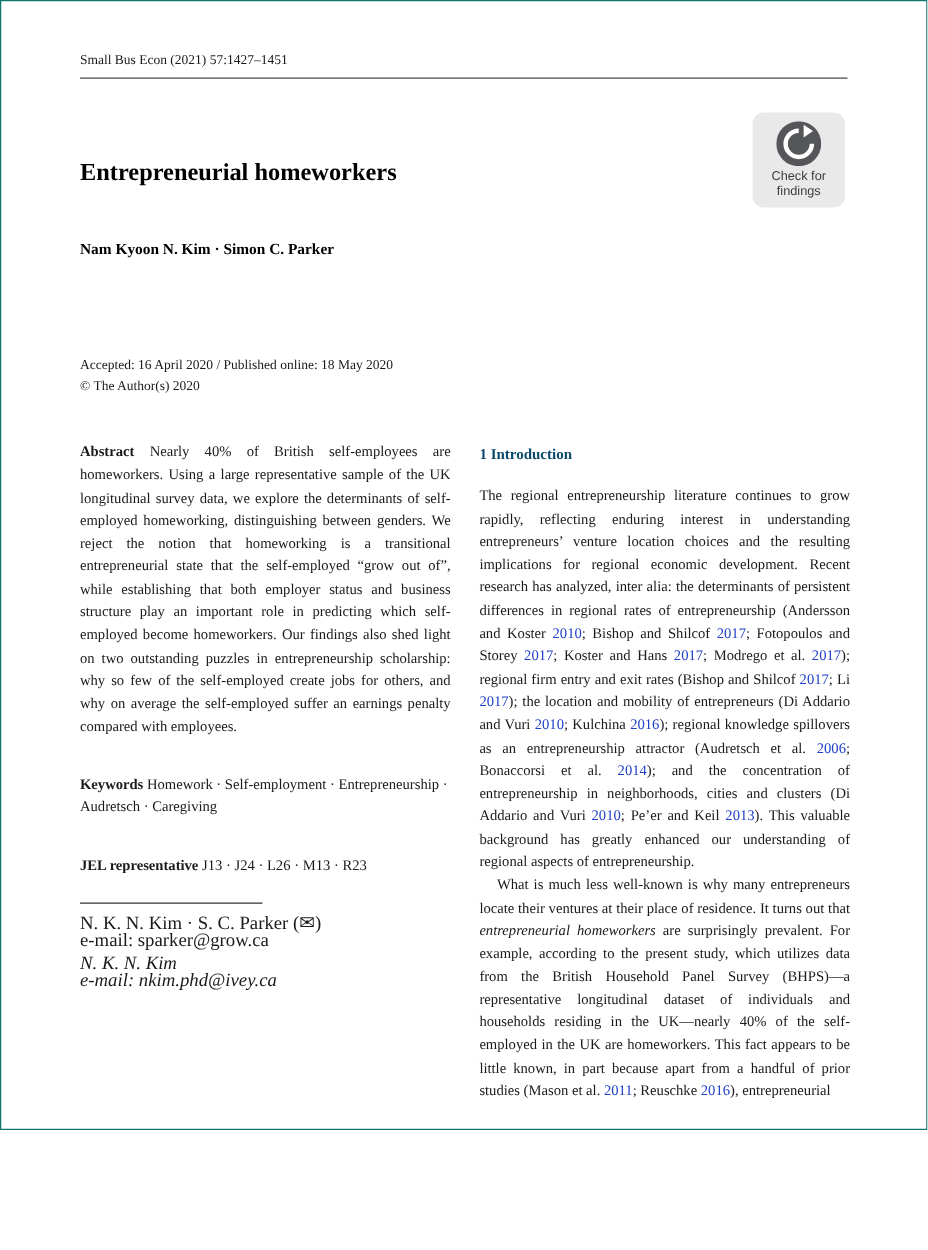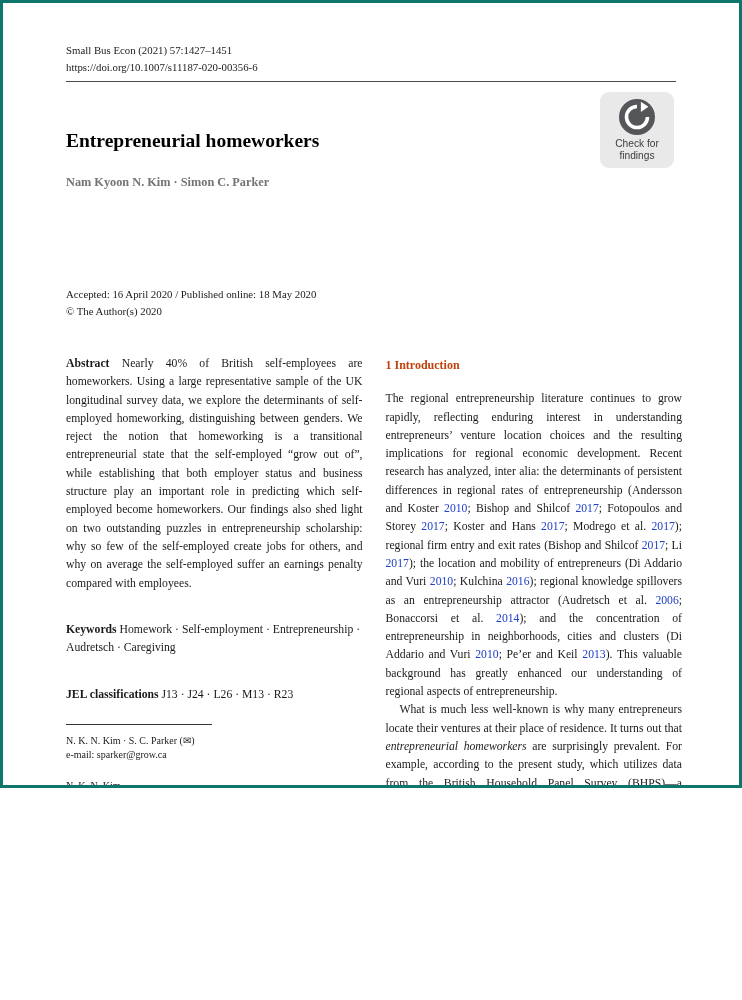--- a/index.html
+++ b/index.html
@@ -1,84 +1,83 @@
 <!DOCTYPE html>
 <html lang="en"><head>
 <meta charset="utf-8">
 <style>
   html,body { margin:0; padding:0; background:#ffffff; }
   .page {
     position: relative;
-    width: 742px; height: 788px;
+    width: 742px; height: 904px;
     background: #ffffff;
     font-family: "Liberation Serif", serif;
     color: #1a1a1a;
     overflow: hidden;
     box-sizing: border-box;
-    border: 3px solid #0f766e;
+    border: 1px solid #0f766e;
   }
   .header { position: absolute; top: 39px; left: 63px; right: 63px; font-size: 10.8px; line-height: 17px; }
   .header .rule { border-top: 1px solid #4a4a4a; margin-top: 5px; }
 
   .badge {
     position: absolute; top: 89px; right: 65px;
     width: 74px; height: 76px;
     background: #e9e9e9; border-radius: 9px;
     display: flex; flex-direction: column; align-items: center;
     padding-top: 7px; box-sizing: border-box;
     cursor: pointer;
   }
   .badge-circle { width: 36px; height: 36px; }
   .badge-text {
     font-family: "Liberation Sans", sans-serif;
     font-size: 10.2px; line-height: 12px; color: #3d3d3d;
     text-align: center; margin-top: 3px;
   }
 
   .title { position: absolute; top: 127px; left: 63px; margin: 0; font-size: 19.5px; font-weight: bold; color: #000; }
-  .authors { position: absolute; top: 172px; left: 63px; font-size: 12.3px; font-weight: bold; color: #737373; }
+  .authors { position: absolute; top: 191px; left: 63px; font-size: 12.3px; font-weight: bold; color: #000000; }
 
   .dates { position: absolute; top: 283px; left: 63px; font-size: 10.8px; line-height: 16.5px; }
 
   .columns { position: absolute; top: 352px; left: 63px; width: 616px; display: flex; gap: 23px; }
   .col { flex: 1; min-width: 0; font-size: 11.7px; line-height: 18.3px; }
   .col p { margin: 0; }
   .just { text-align: justify; hyphens: auto; -webkit-hyphens: auto; }
   .b { font-weight: bold; }
   .i { font-style: italic; }
   .cite { color: #2040c8; cursor: pointer; }
 
   .keywords { margin-top: 28px !important; }
   .jel { margin-top: 29px !important; }
   .fn-rule { margin-top: 19px; width: 146px; border-top: 1px solid #333; }
-  .footnotes { margin-top: 9px; font-size: 10px; line-height: 14.2px; }
-  .fn-group + .fn-group { margin-top: 17px; }
+  .footnotes { margin-top: 9px; font-size: 15px; line-height: 14.2px; }
+  .fn-group + .fn-group { margin-top: 4px; font-style: italic; }
 
-  .section-heading { margin: 1px 0 0 0; font-size: 12px; font-weight: bold; color: #c2410c; }
+  .section-heading { margin: 1px 0 0 0; font-size: 12px; font-weight: bold; color: #0c4a6e; }
   .intro-p1 { margin-top: 16px !important; }
   .indent { text-indent: 14px; }
 
   .publisher { position: absolute; top: 941px; right: 64px; display: flex; align-items: center; gap: 5px; }
   .sp-icon {
     width: 17px; height: 17px;
     border: 1.4px solid #000; border-radius: 4px;
     display: inline-flex; align-items: center; justify-content: center;
     font-family: "DejaVu Sans", sans-serif; font-size: 12px; line-height: 1;
     box-sizing: border-box; color:#000;
   }
   .sp-word { font-size: 14.5px; font-weight: 400; color: #000; letter-spacing: 0.2px; }
 </style>
 </head>
 <body>
 
 <div class="page">
 
   <header class="header">
     <div>Small Bus Econ (2021) 57:1427–1451</div>
-    <div>https://doi.org/10.1007/s11187-020-00356-6</div>
     <div class="rule"></div>
   </header>
 
   <div class="badge">
     <div class="badge-circle">
       <svg viewBox="0 0 24 24" width="36" height="36" aria-hidden="true">
         <circle cx="12" cy="12" r="12" fill="#55565a"></circle>
         <path d="M 12 5 A 7 7 0 1 0 19 12" stroke="#ffffff" stroke-width="2.4" fill="none"></path>
         <polygon points="14.6,1.8 14.6,8.6 19.6,5.2" fill="#ffffff"></polygon>
       </svg>
@@ -95,21 +94,21 @@
   <div class="dates">
     <div>Accepted: 16 April 2020 / Published online: 18 May 2020</div>
     <div>© The Author(s) 2020</div>
   </div>
 
   <div class="columns">
 
     <div class="col">
       <p class="just"><span class="b">Abstract</span><span> Nearly 40% of British self-employees are homeworkers. Using a large representative sample of the UK longitudinal survey data, we explore the determinants of self-employed homeworking, distinguishing between genders. We reject the notion that homeworking is a transitional entrepreneurial state that the self-employed “grow out of”, while establishing that both employer status and business structure play an important role in predicting which self-employed become homeworkers. Our findings also shed light on two outstanding puzzles in entrepreneurship scholarship: why so few of the self-employed create jobs for others, and why on average the self-employed suffer an earnings penalty compared with employees.</span></p>
       <p class="keywords"><span class="b">Keywords</span><span> Homework · Self-employment · Entrepreneurship · Audretsch · Caregiving</span></p>
-      <p class="jel"><span class="b">JEL classifications</span><span> J13 · J24 · L26 · M13 · R23</span></p>
+      <p class="jel"><span class="b">JEL representative</span><span> J13 · J24 · L26 · M13 · R23</span></p>
 
       <div class="fn-rule"></div>
 
       <div class="footnotes">
         <div class="fn-group">
           <div>N. K. N. Kim · S. C. Parker (✉)</div>
           <div>e-mail: sparker@grow.ca</div>
         </div>
         <div class="fn-group">
           <div>N. K. N. Kim</div>

